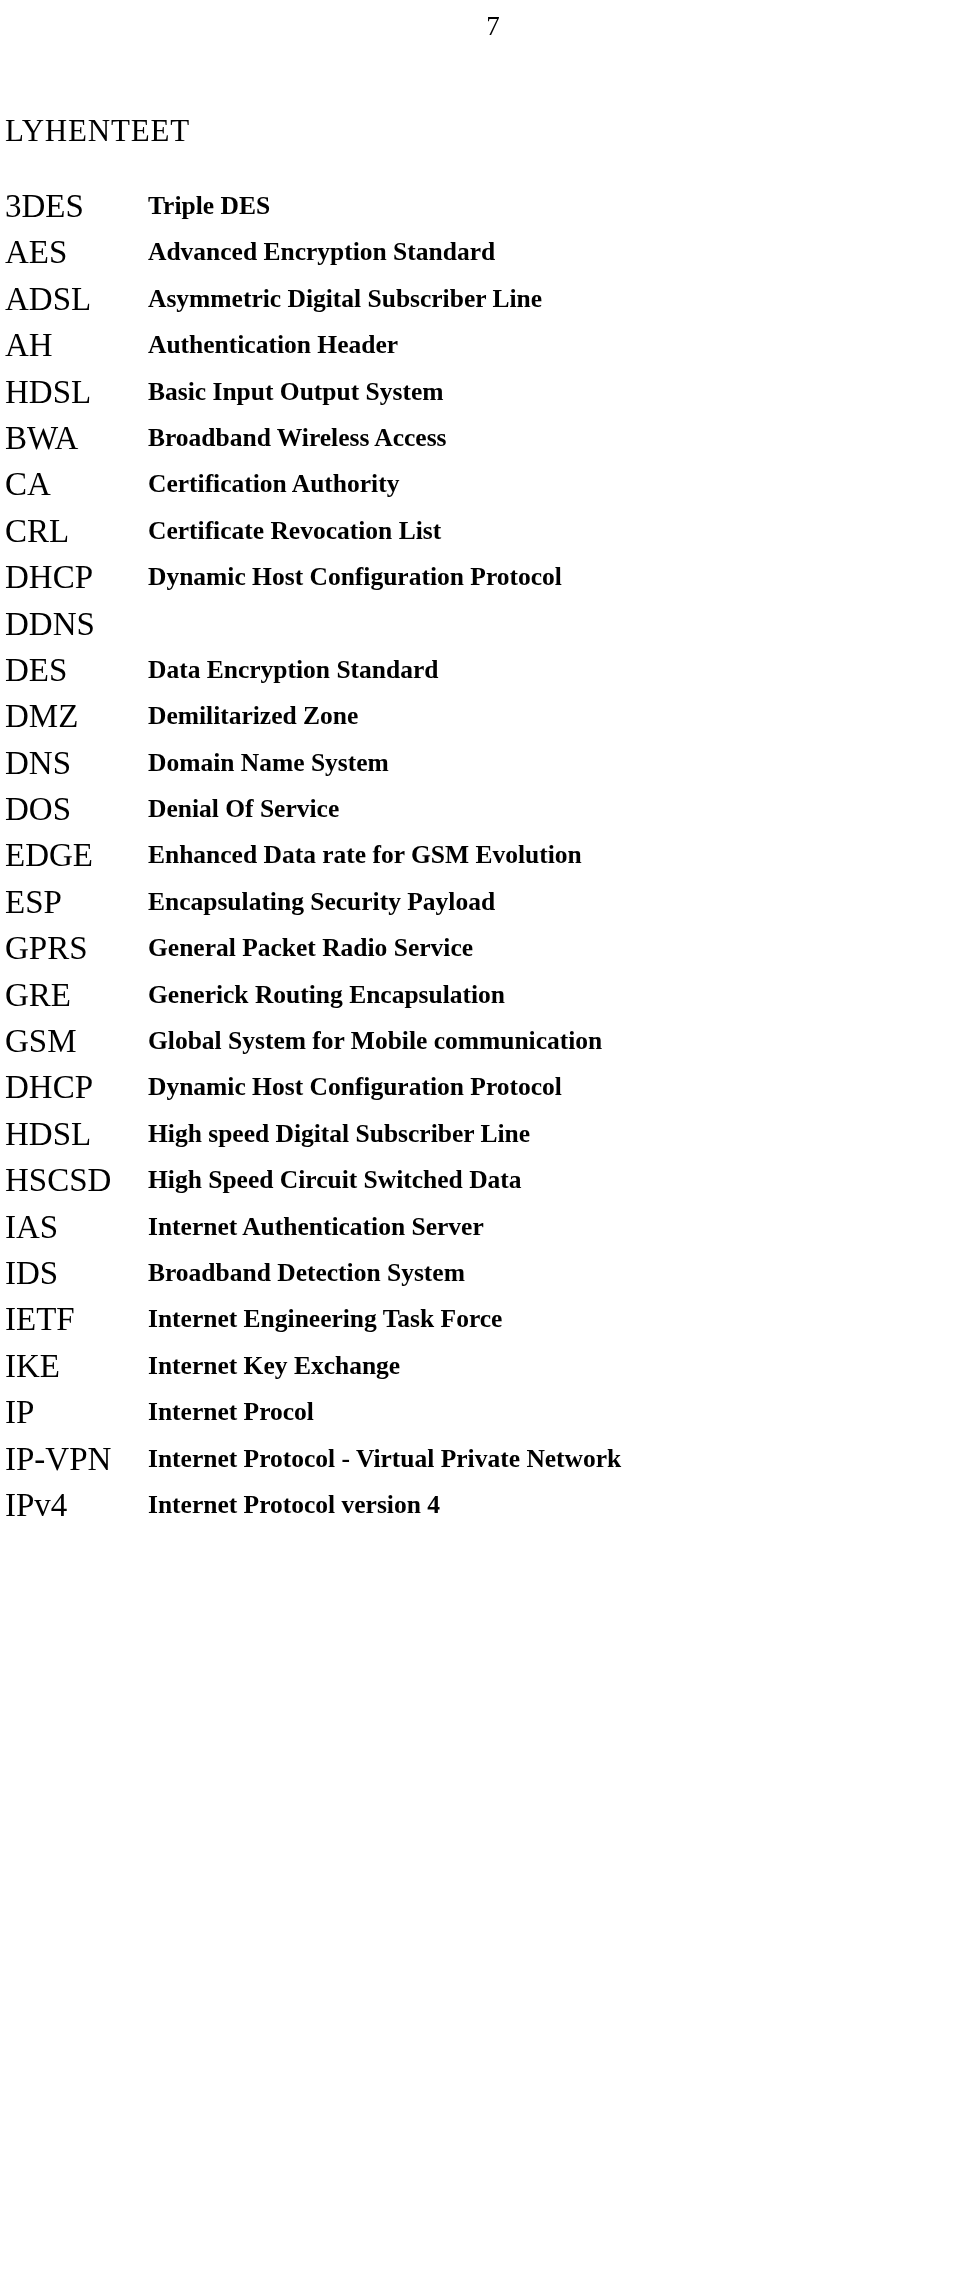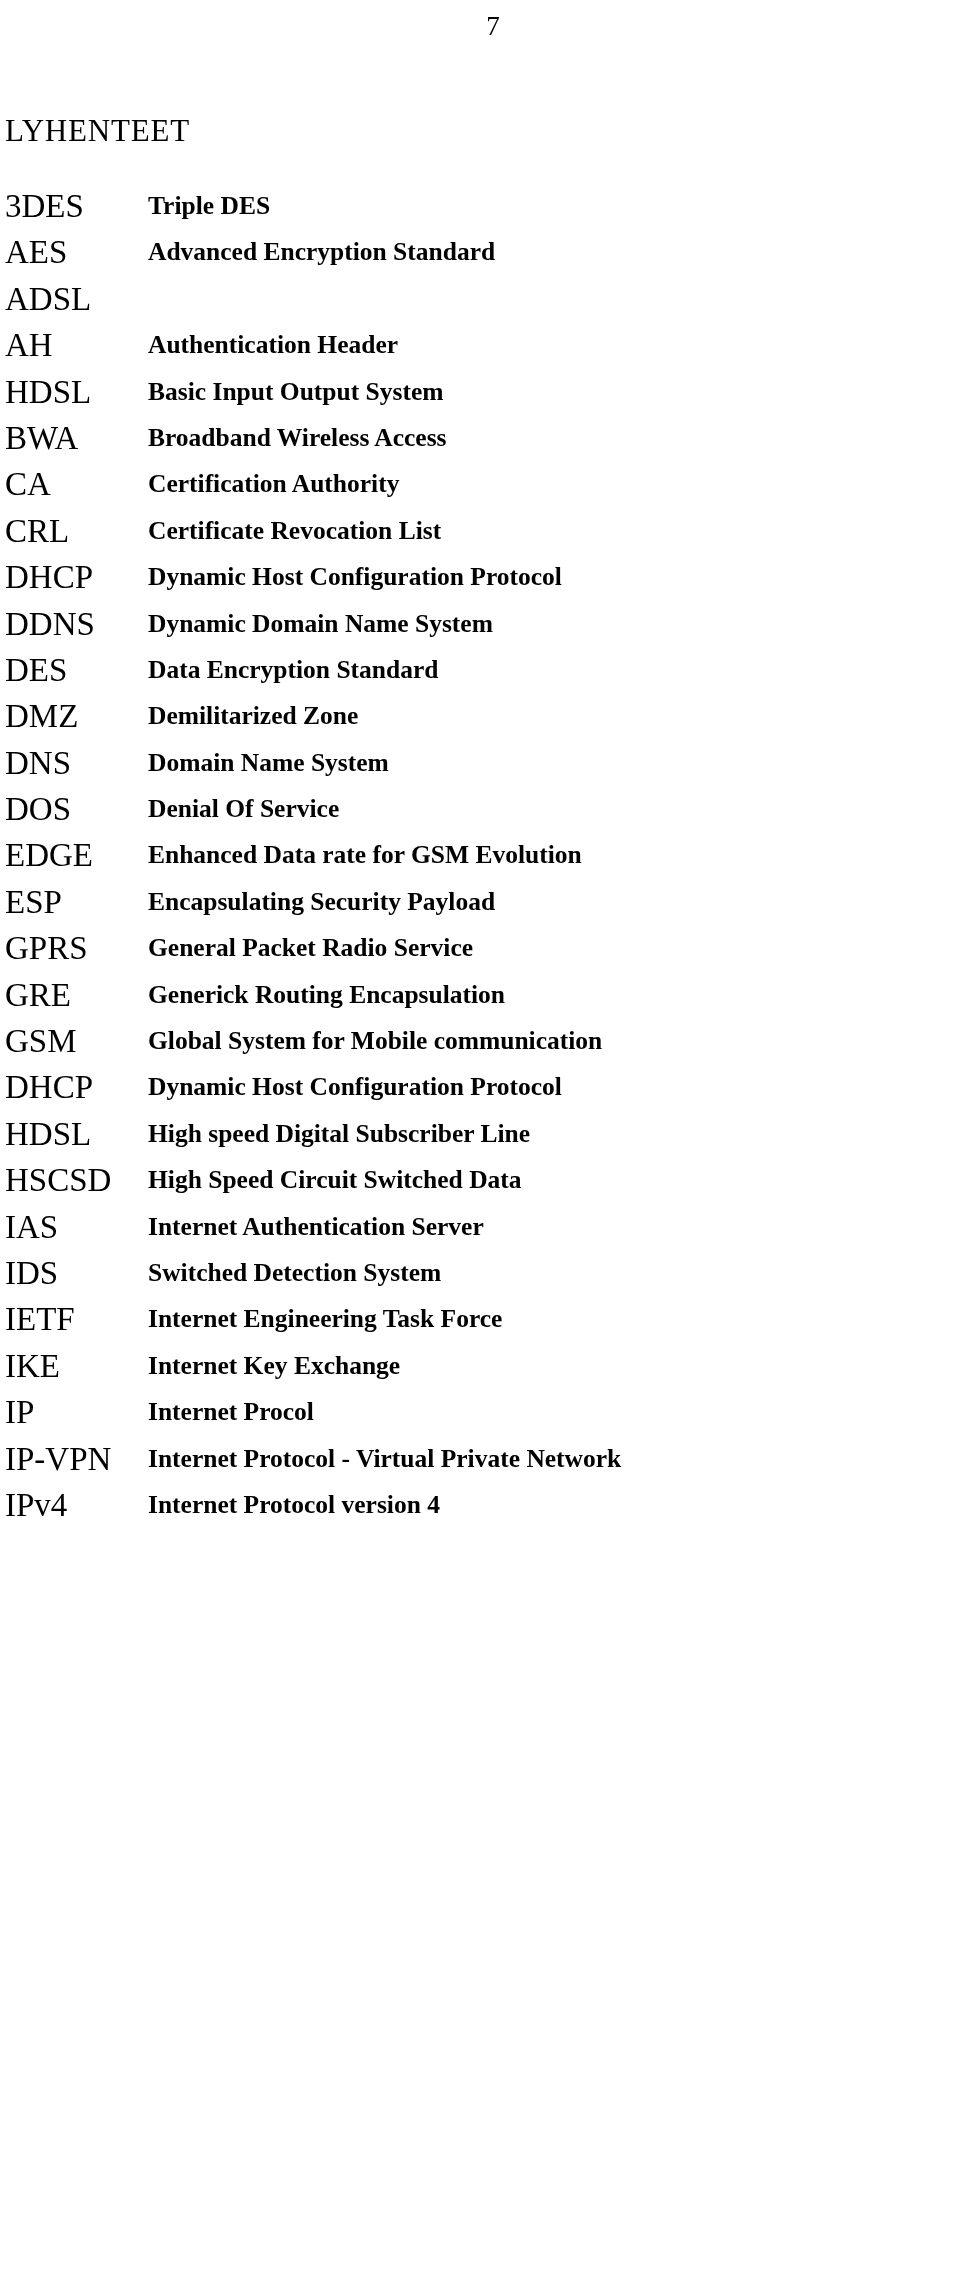--- a/index.html
+++ b/index.html
@@ -83,20 +83,21 @@
       <div class="abbrev-row">
         <span class="abbrev-term">3DES</span>
         <span class="abbrev-def">Triple DES</span>
       </div>
       <div class="abbrev-row">
         <span class="abbrev-term">AES</span>
         <span class="abbrev-def">Advanced Encryption Standard</span>
       </div>
       <div class="abbrev-row">
         <span class="abbrev-term">ADSL</span>
+        <span class="abbrev-def">Asymmetric Digital Subscriber Line</span>
       </div>
       <div class="abbrev-row">
         <span class="abbrev-term">AH</span>
         <span class="abbrev-def">Authentication Header</span>
       </div>
       <div class="abbrev-row">
         <span class="abbrev-term">HDSL</span>
         <span class="abbrev-def">Basic Input Output System</span>
       </div>
       <div class="abbrev-row">
@@ -110,21 +111,20 @@
       <div class="abbrev-row">
         <span class="abbrev-term">CRL</span>
         <span class="abbrev-def">Certificate Revocation List</span>
       </div>
       <div class="abbrev-row">
         <span class="abbrev-term">DHCP</span>
         <span class="abbrev-def">Dynamic Host Configuration Protocol</span>
       </div>
       <div class="abbrev-row">
         <span class="abbrev-term">DDNS</span>
-        <span class="abbrev-def">Dynamic Domain Name System</span>
       </div>
       <div class="abbrev-row">
         <span class="abbrev-term">DES</span>
         <span class="abbrev-def">Data Encryption Standard</span>
       </div>
       <div class="abbrev-row">
         <span class="abbrev-term">DMZ</span>
         <span class="abbrev-def">Demilitarized Zone</span>
       </div>
       <div class="abbrev-row">
@@ -166,21 +166,21 @@
       <div class="abbrev-row">
         <span class="abbrev-term">HSCSD</span>
         <span class="abbrev-def">High Speed Circuit Switched Data</span>
       </div>
       <div class="abbrev-row">
         <span class="abbrev-term">IAS</span>
         <span class="abbrev-def">Internet Authentication Server</span>
       </div>
       <div class="abbrev-row">
         <span class="abbrev-term">IDS</span>
-        <span class="abbrev-def">Switched Detection System</span>
+        <span class="abbrev-def">Broadband Detection System</span>
       </div>
       <div class="abbrev-row">
         <span class="abbrev-term">IETF</span>
         <span class="abbrev-def">Internet Engineering Task Force</span>
       </div>
       <div class="abbrev-row">
         <span class="abbrev-term">IKE</span>
         <span class="abbrev-def">Internet Key Exchange</span>
       </div>
       <div class="abbrev-row">

